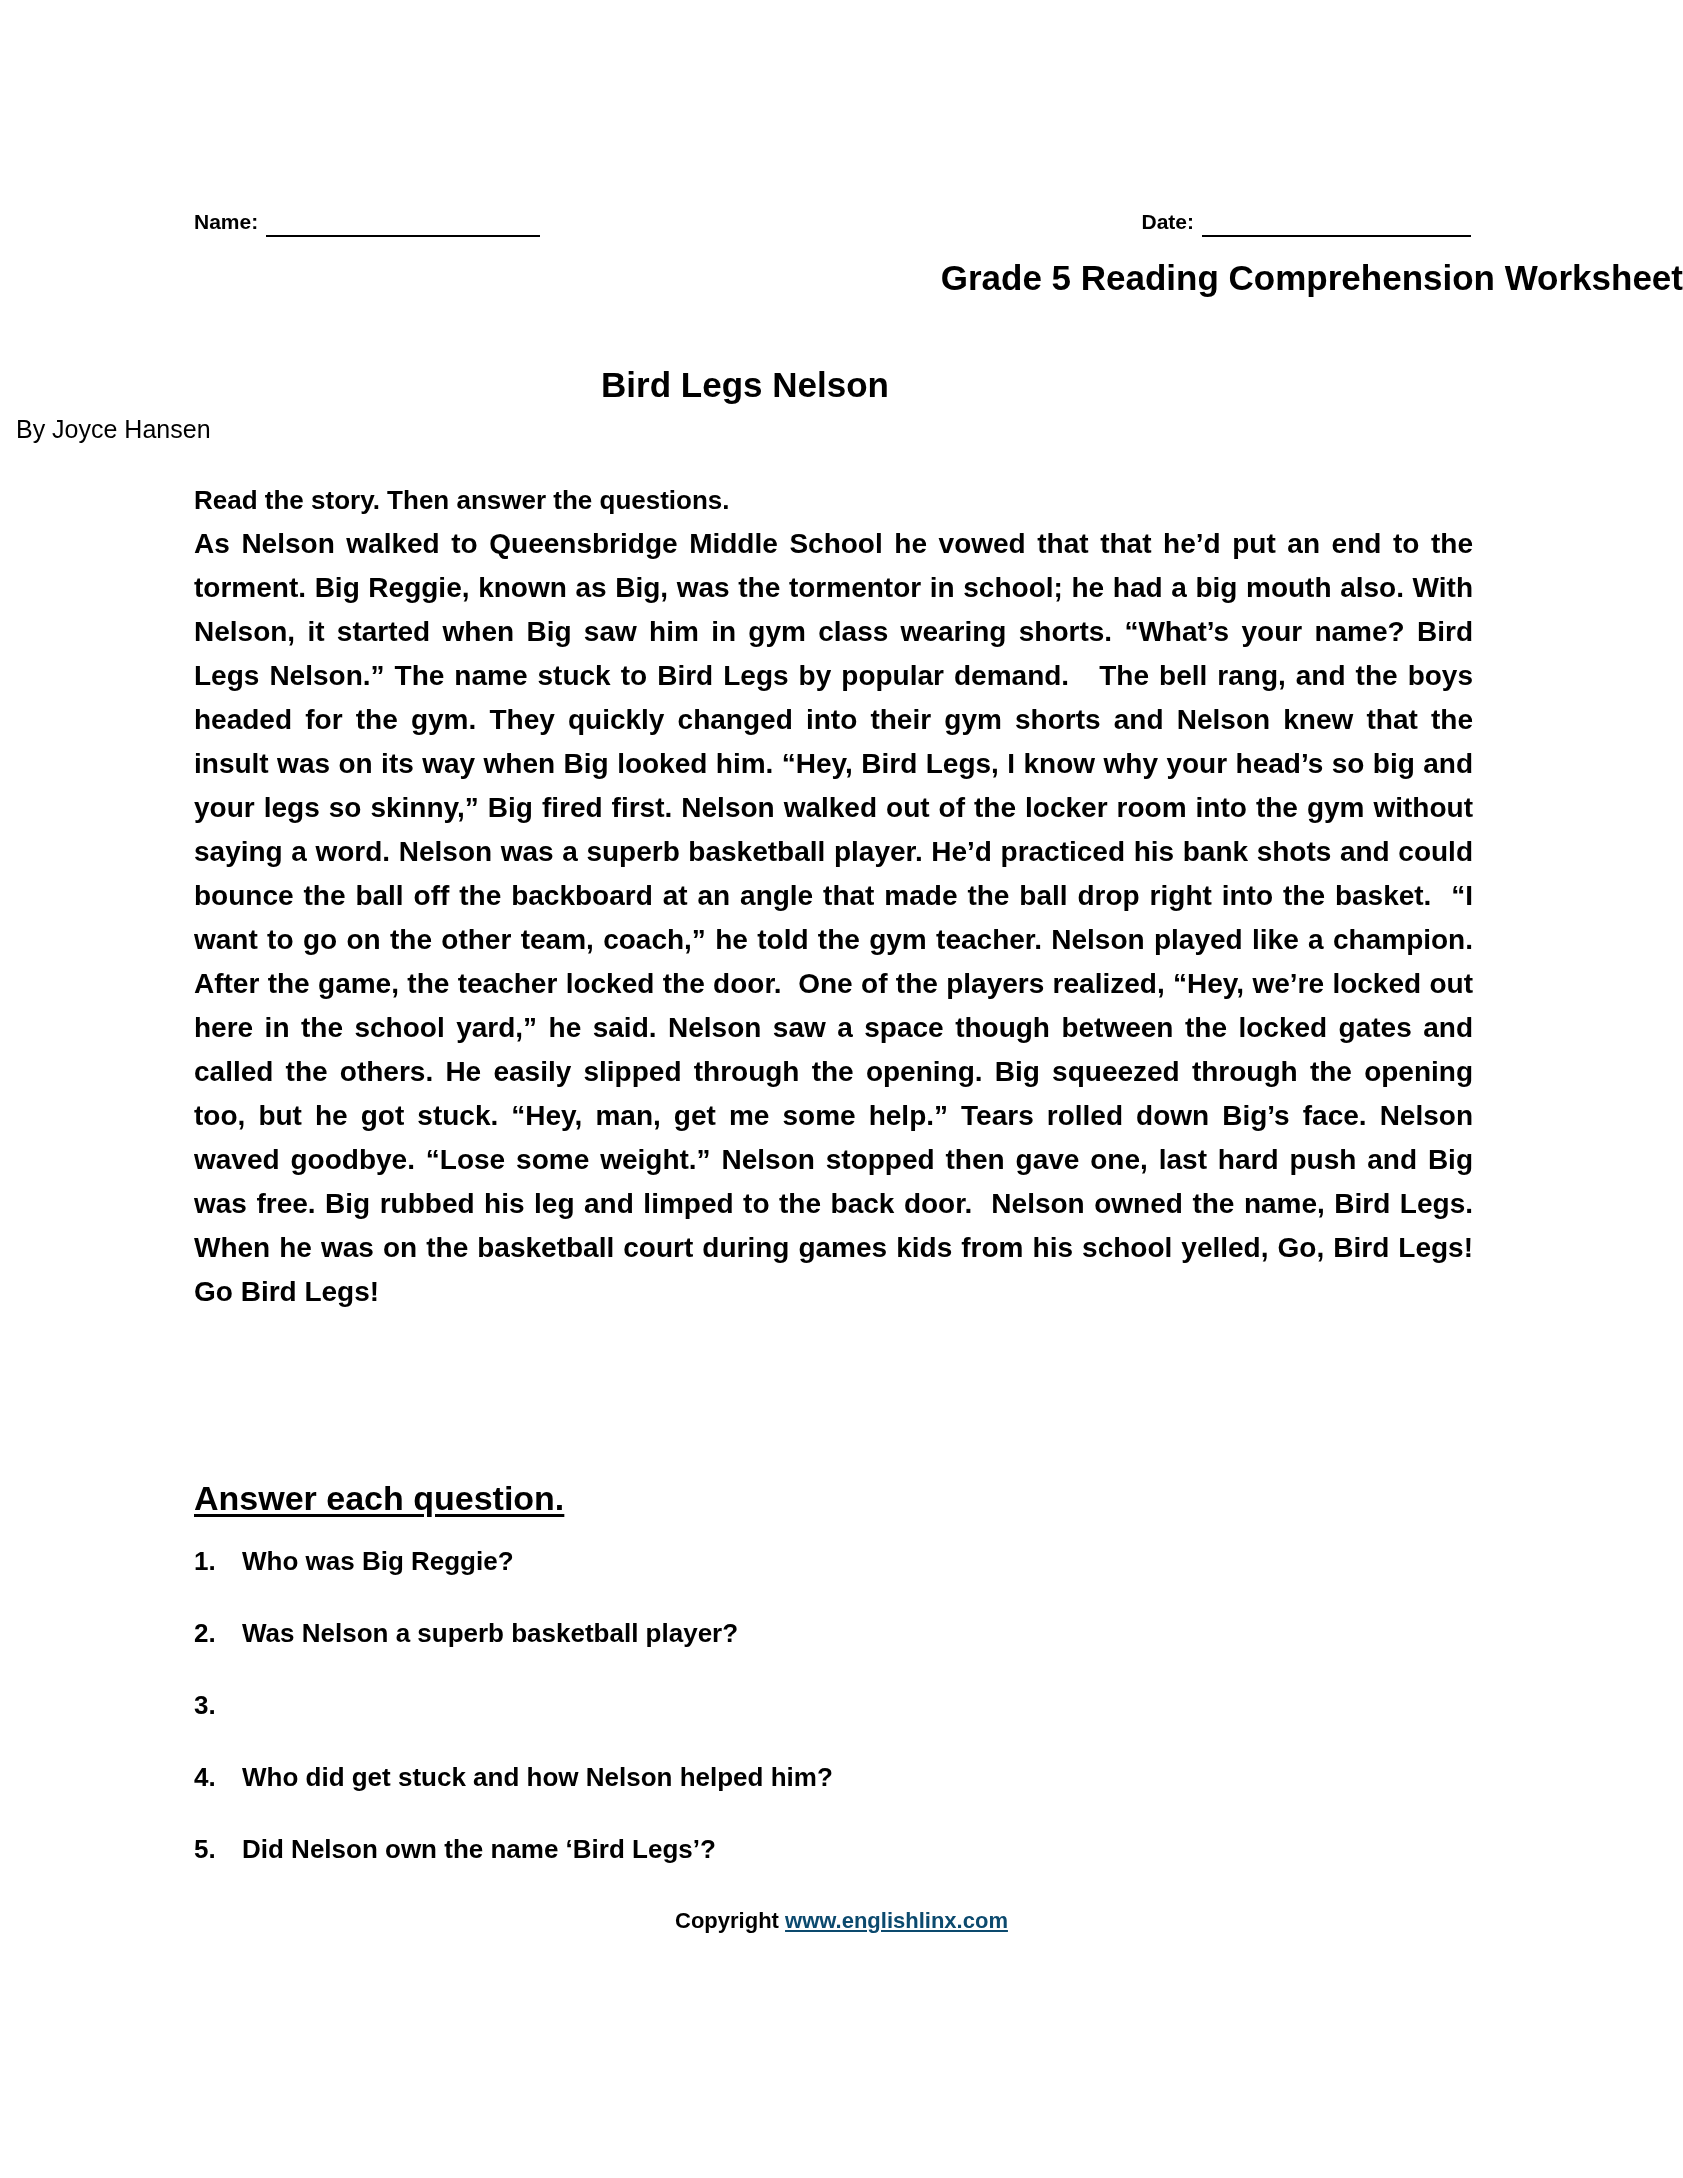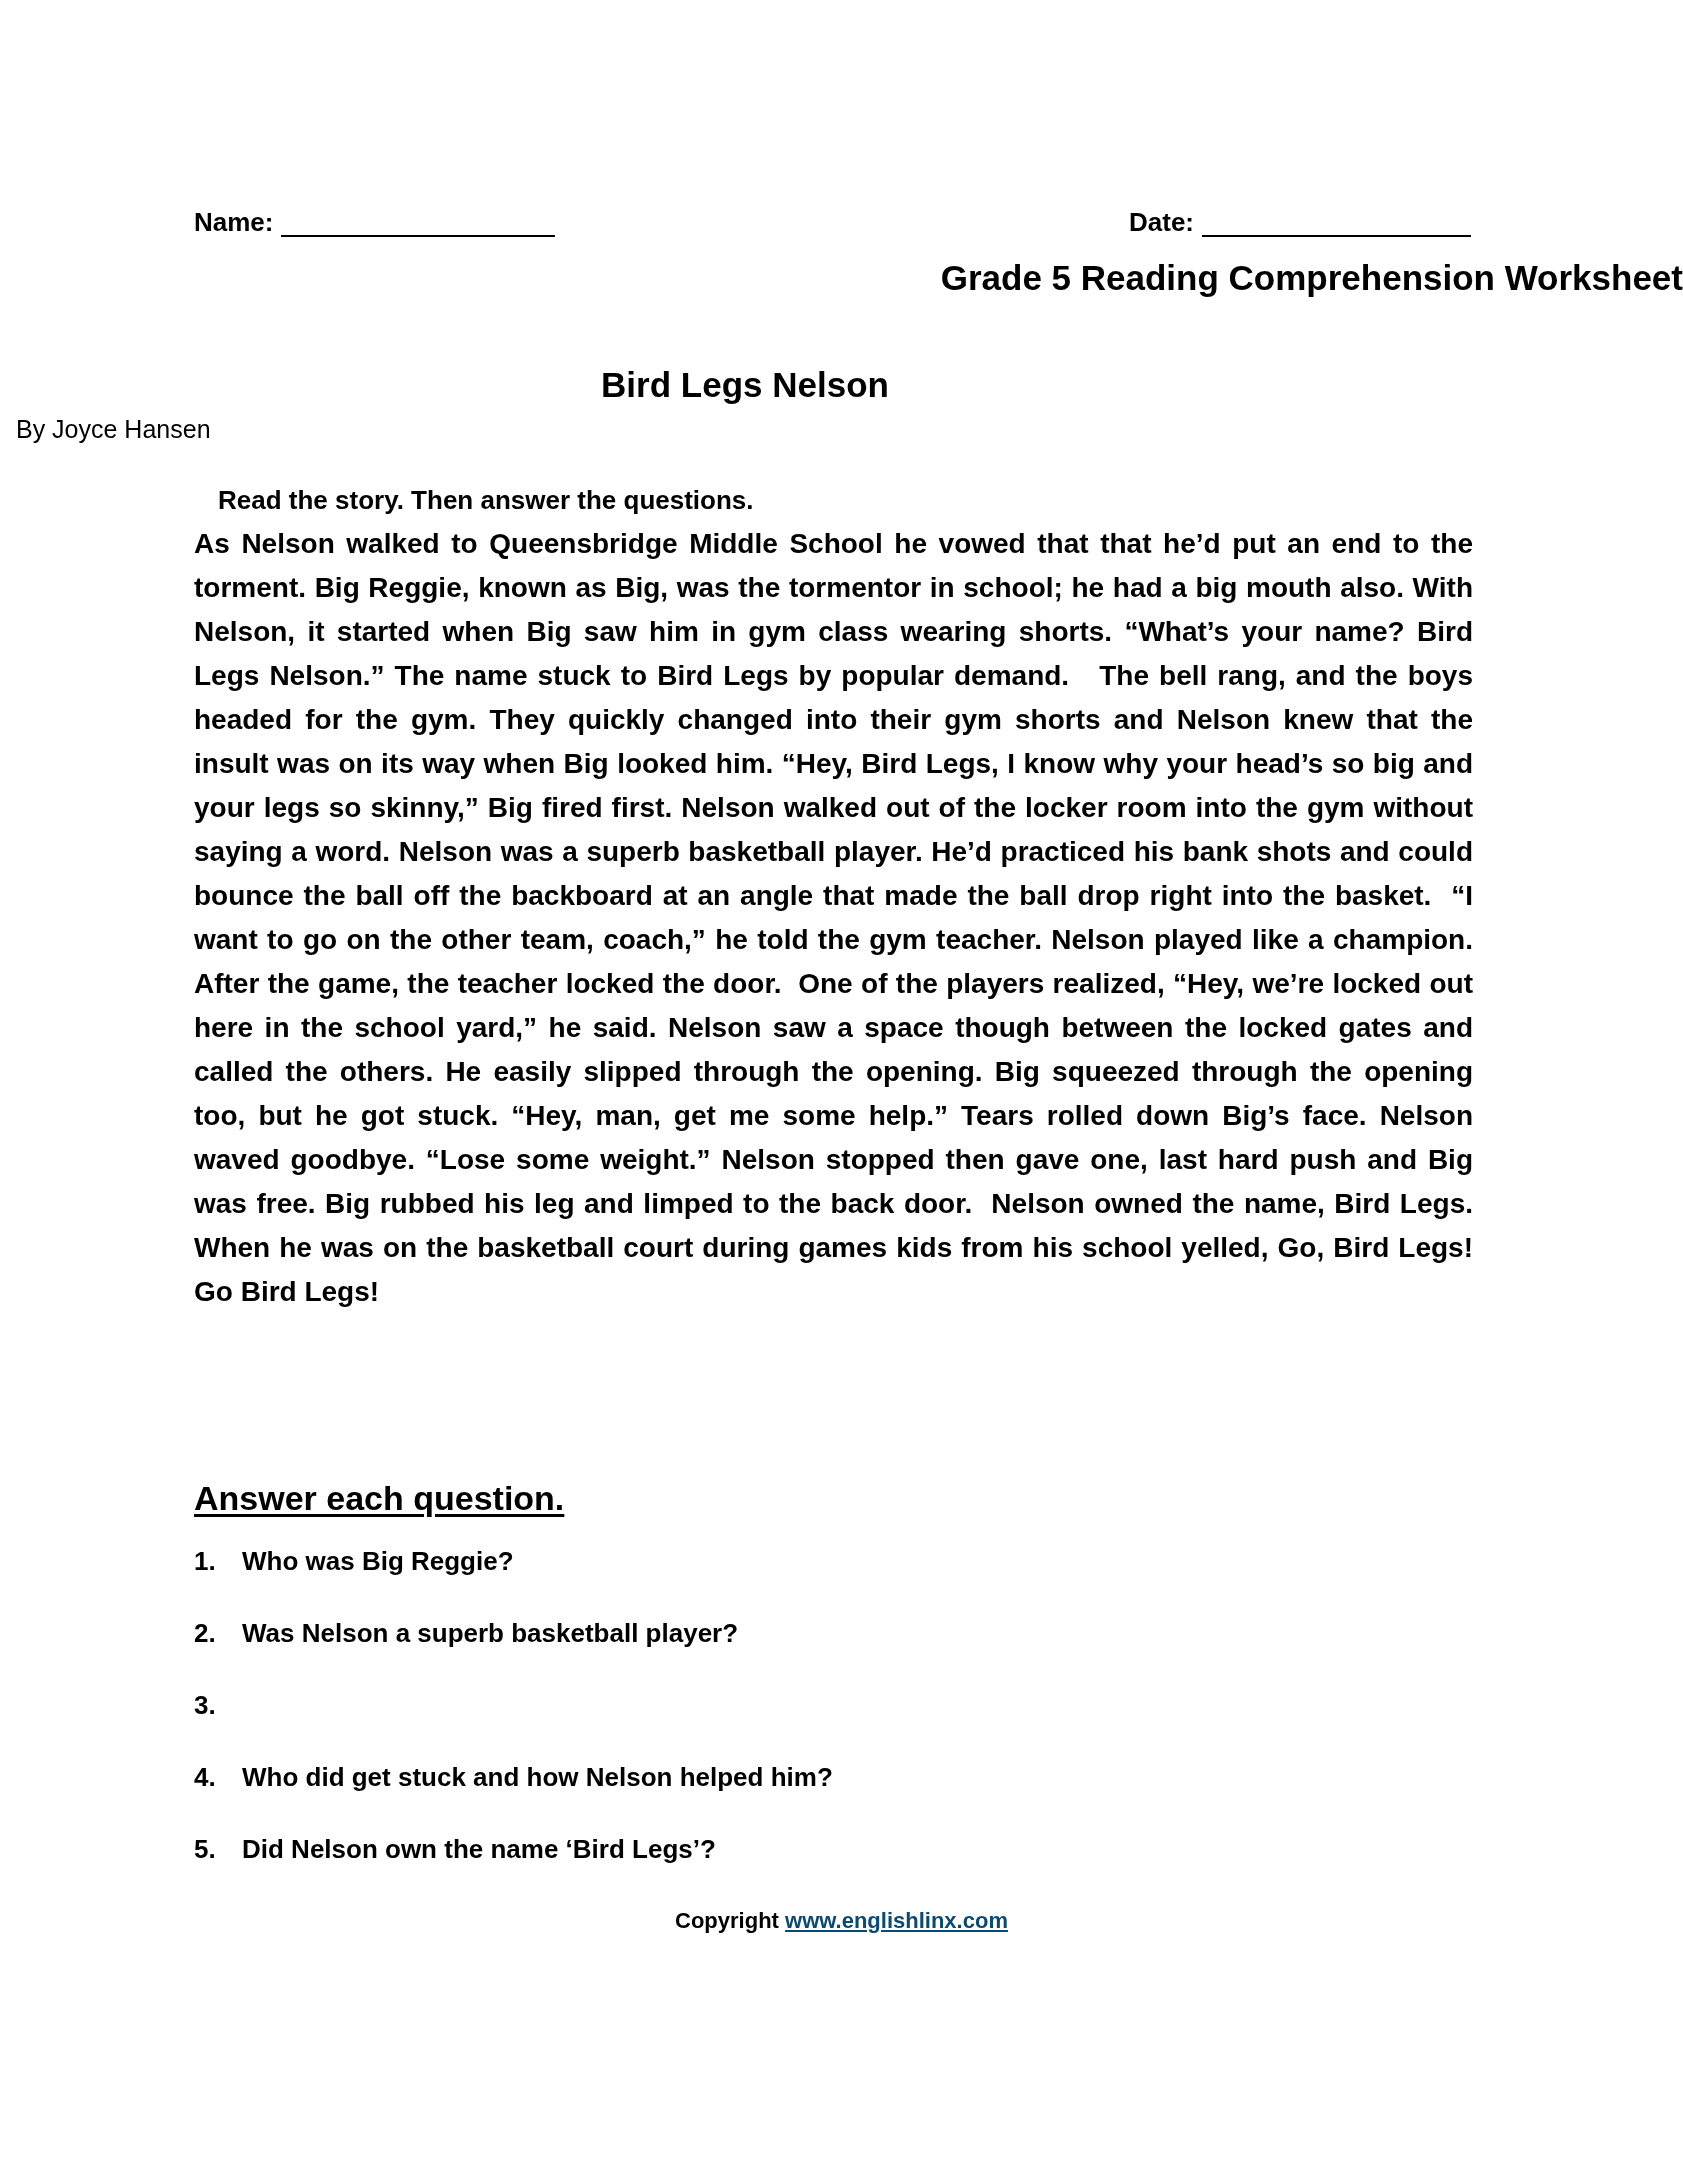--- a/index.html
+++ b/index.html
@@ -31,21 +31,21 @@
     align-items: flex-end;
     justify-content: space-between;
   }
 
   .field-group {
     display: flex;
     align-items: flex-end;
   }
 
   .field-label {
-    font-size: 26px;
+    font-size: 21px;
     font-weight: bold;
     line-height: 30px;
     letter-spacing: 0px;
     white-space: nowrap;
   }
 
   .field-rule {
     display: inline-block;
     border-bottom: 2px solid #000;
     height: 26px;
@@ -92,21 +92,20 @@
 
   
   .instruction {
     position: absolute;
     left: 194px;
     top: 478px;
     width: 1279px;
     font-size: 26px;
     font-weight: bold;
     line-height: 44px;
-    margin-left: 24px;
   }
 
   .story-body {
     position: absolute;
     left: 194px;
     top: 522px;
     width: 1279px;
     font-size: 28px;
     font-weight: bold;
     line-height: 44px;

